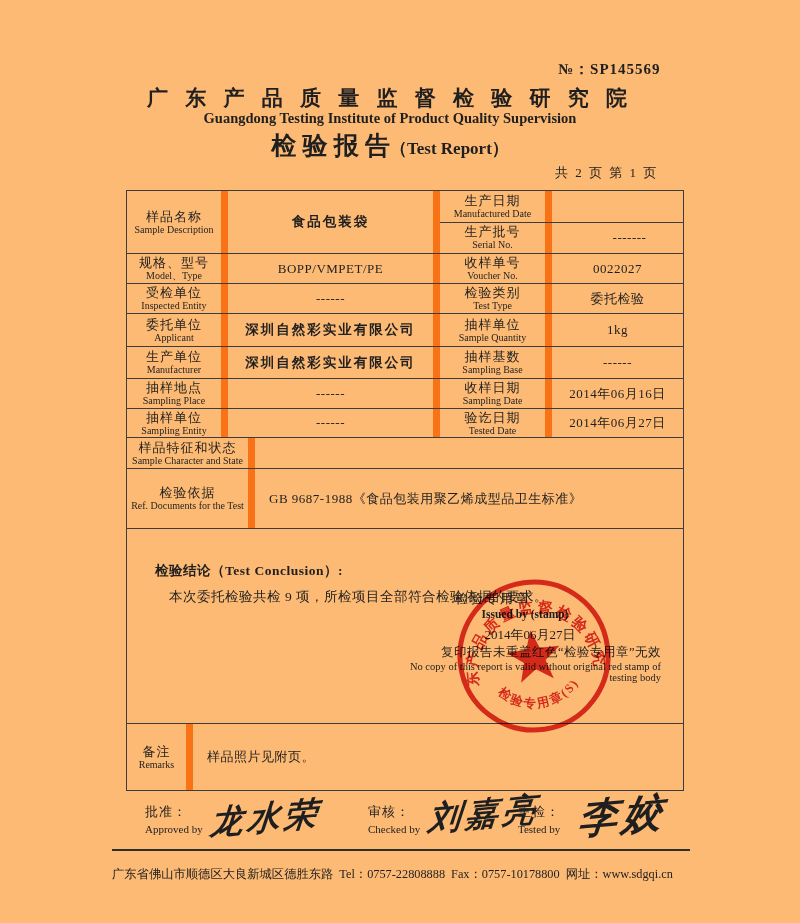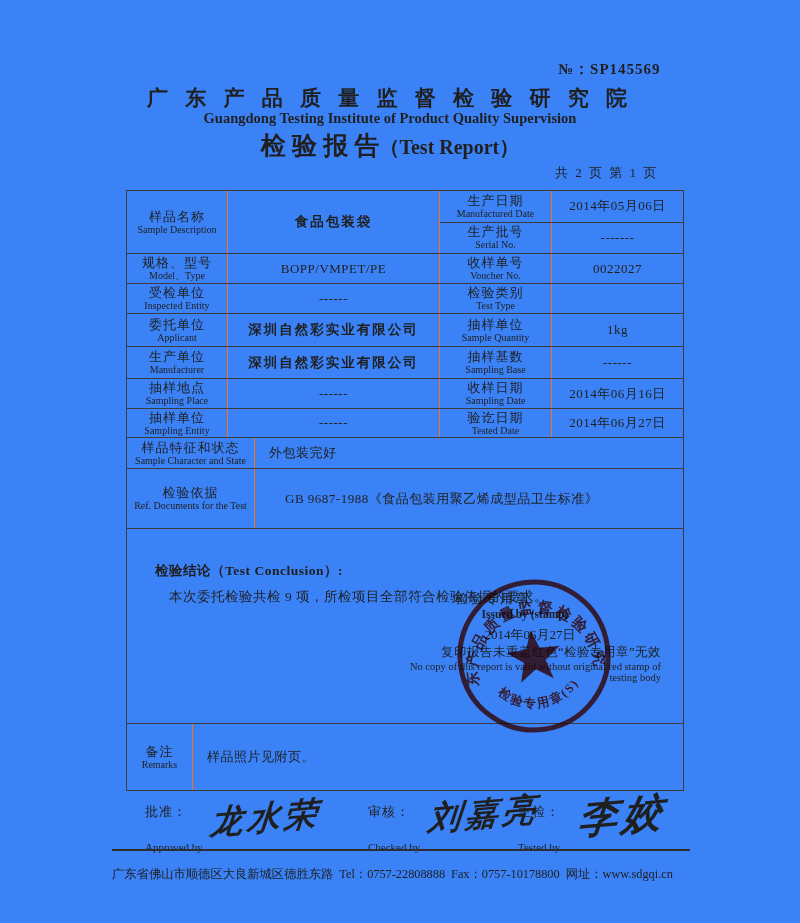--- a/index.html
+++ b/index.html
@@ -1,63 +1,63 @@
 <!DOCTYPE html>
 <html><head>
 <meta charset="utf-8">
 <style>
   * { margin:0; padding:0; box-sizing:border-box; }
   html,body { background:#ffffff; }
   body { font-family:"Liberation Serif","DejaVu Serif",serif; color:#1f1f1f; }
-  .page { position:relative; width:800px; height:923px; background:#3b82f6; overflow:hidden; }
+  .page { position:relative; width:800px; height:923px; background:#fdba74; overflow:hidden; }
 
   
   .report-no { position:absolute; top:60px; left:558px; width:130px; font-size:15px; font-weight:bold; letter-spacing:1px; }
   .hdr-center { position:absolute; left:110px; width:560px; text-align:center; }
   .institute-cn { top:84px; font-size:21px; font-weight:bold; letter-spacing:6px; white-space:nowrap; }
   .institute-en { top:110px; font-size:14.5px; font-weight:bold; }
   .report-title { top:129px; font-size:25px; font-weight:bold; white-space:nowrap; }
-  .report-title .en { font-size:20px; letter-spacing:0; }
+  .report-title .en { font-size:17px; letter-spacing:0; }
   .page-indicator { position:absolute; top:164px; left:555px; width:130px; font-size:13px; text-align:left; letter-spacing:2px; }
 
   
   .doc-table { position:absolute; left:126px; top:190px; width:558px; border:1px solid #3c3c3c; }
   .trow { display:flex; width:100%; }
   .bb { border-bottom:1px solid #3c3c3c; }
-  .br { border-right:1px solid #f97316; }
+  .br { border-right:7px solid #f97316; }
   .cell { display:flex; flex-direction:column; align-items:center; justify-content:center; overflow:hidden; }
   .lbl .cn { font-size:13px; line-height:15px; letter-spacing:1px; }
   .lbl .en { font-size:10px; line-height:12px; }
   .val { font-size:13px; letter-spacing:.5px; }
   .val.strong { font-weight:bold; font-size:13.5px; letter-spacing:2px; }
   .val.left { align-items:flex-start; padding-left:14px; }
   .w1 { width:101px; } .w2 { width:212px; } .w3 { width:112px; } .w4 { flex:1; }
   .wwide { width:128px; } .wnarrow { width:66px; }
   .rcol { flex:1; display:flex; flex-direction:column; }
   .rcol .trow { flex:1; }
-  .h63{height:63px;} .h32{height:32px;} .h31{height:31px;} .h30{height:30px;}
-  .h33{height:33px;} .h29{height:29px;} .h60{height:60px;gap:16px;} .h195{height:195px;} .h66{height:66px;}
+  .h63{height:63px;} .h32{height:32px;} .h31{height:31px;gap:24px;} .h30{height:30px;}
+  .h33{height:33px;} .h29{height:29px;} .h60{height:60px;} .h195{height:195px;} .h66{height:66px;}
 
   
   .conclusion-cell { position:relative; display:block; }
   .conclusion-title { position:absolute; left:28px; top:33px; font-size:13.5px; font-weight:bold; letter-spacing:.5px; }
   .conclusion-body { position:absolute; left:42px; top:59px; font-size:13.5px; letter-spacing:.5px; }
 
   .seal-line-cn { position:absolute; left:455px; top:590px; width:140px; text-align:left; font-size:13px; letter-spacing:2px; z-index:2; }
   .issued-by { position:absolute; left:455px; top:608px; width:140px; text-align:center; font-size:11.5px; font-weight:bold; z-index:2; }
   .issue-date { position:absolute; left:455px; top:626px; width:150px; text-align:center; font-size:13px; z-index:2; }
   .notice-cn { position:absolute; left:395px; top:644px; width:266px; text-align:right; font-size:12.5px; letter-spacing:.5px; z-index:2; }
   .notice-en { position:absolute; left:383px; top:661px; width:278px; text-align:right; font-size:10.5px; z-index:2; }
 
   .stamp { position:absolute; left:454px; top:576px; width:160px; height:160px; z-index:3; mix-blend-mode:multiply; opacity:.88; transform:rotate(-8deg); }
 
   
   .sig-label { position:absolute; }
   .sig-label .cn { font-size:13px; letter-spacing:1px; }
-  .sig-label .en { font-size:11px; margin-top:20px;text-align:right; }
+  .sig-label .en { font-size:11px; margin-top:2px;text-align:right; }
   .sig-name { position:absolute; font-size:33px; font-style:italic; font-weight:bold; transform:rotate(-5deg) skewX(-10deg); letter-spacing:4px; white-space:nowrap; }
 
   
   .footer-rule { position:absolute; left:112px; top:849px; width:578px; height:2px; background:#2e2e2e; }
   .footer-text { position:absolute; left:112px; top:866px; width:578px; display:flex; gap:6px; font-size:12.3px; white-space:nowrap; }
 </style>
 </head>
 <body>
 
 <div class="page">
@@ -75,21 +75,20 @@
         <span class="cn">样品名称</span>
         <span class="en">Sample Description</span>
       </div>
       <div class="cell val strong w2 br">食品包装袋</div>
       <div class="rcol">
         <div class="trow h32 bb">
           <div class="cell lbl w3 br">
             <span class="cn">生产日期</span>
             <span class="en">Manufactured Date</span>
           </div>
-          <div class="cell val w4">2014年05月06日</div>
         </div>
         <div class="trow h31">
           <div class="cell lbl w3 br">
             <span class="cn">生产批号</span>
             <span class="en">Serial No.</span>
           </div>
           <div class="cell val w4">-------</div>
         </div>
       </div>
     </div>
@@ -110,20 +109,21 @@
     <div class="trow h30 bb">
       <div class="cell lbl w1 br">
         <span class="cn">受检单位</span>
         <span class="en">Inspected Entity</span>
       </div>
       <div class="cell val w2 br">------</div>
       <div class="cell lbl w3 br">
         <span class="cn">检验类别</span>
         <span class="en">Test Type</span>
       </div>
+      <div class="cell val w4">委托检验</div>
     </div>
 
     <div class="trow h33 bb">
       <div class="cell lbl w1 br">
         <span class="cn">委托单位</span>
         <span class="en">Applicant</span>
       </div>
       <div class="cell val strong w2 br">深圳自然彩实业有限公司</div>
       <div class="cell lbl w3 br">
         <span class="cn">抽样单位</span>
@@ -169,21 +169,20 @@
         <span class="en">Tested Date</span>
       </div>
       <div class="cell val w4">2014年06月27日</div>
     </div>
 
     <div class="trow h31 bb">
       <div class="cell lbl wwide br">
         <span class="cn">样品特征和状态</span>
         <span class="en">Sample Character and State</span>
       </div>
-      <div class="cell val left w4">外包装完好</div>
     </div>
 
     <div class="trow h60 bb">
       <div class="cell lbl wwide br">
         <span class="cn">检验依据</span>
         <span class="en">Ref. Documents for the Test</span>
       </div>
       <div class="cell val left w4">GB 9687-1988《食品包装用聚乙烯成型品卫生标准》</div>
     </div>
 

